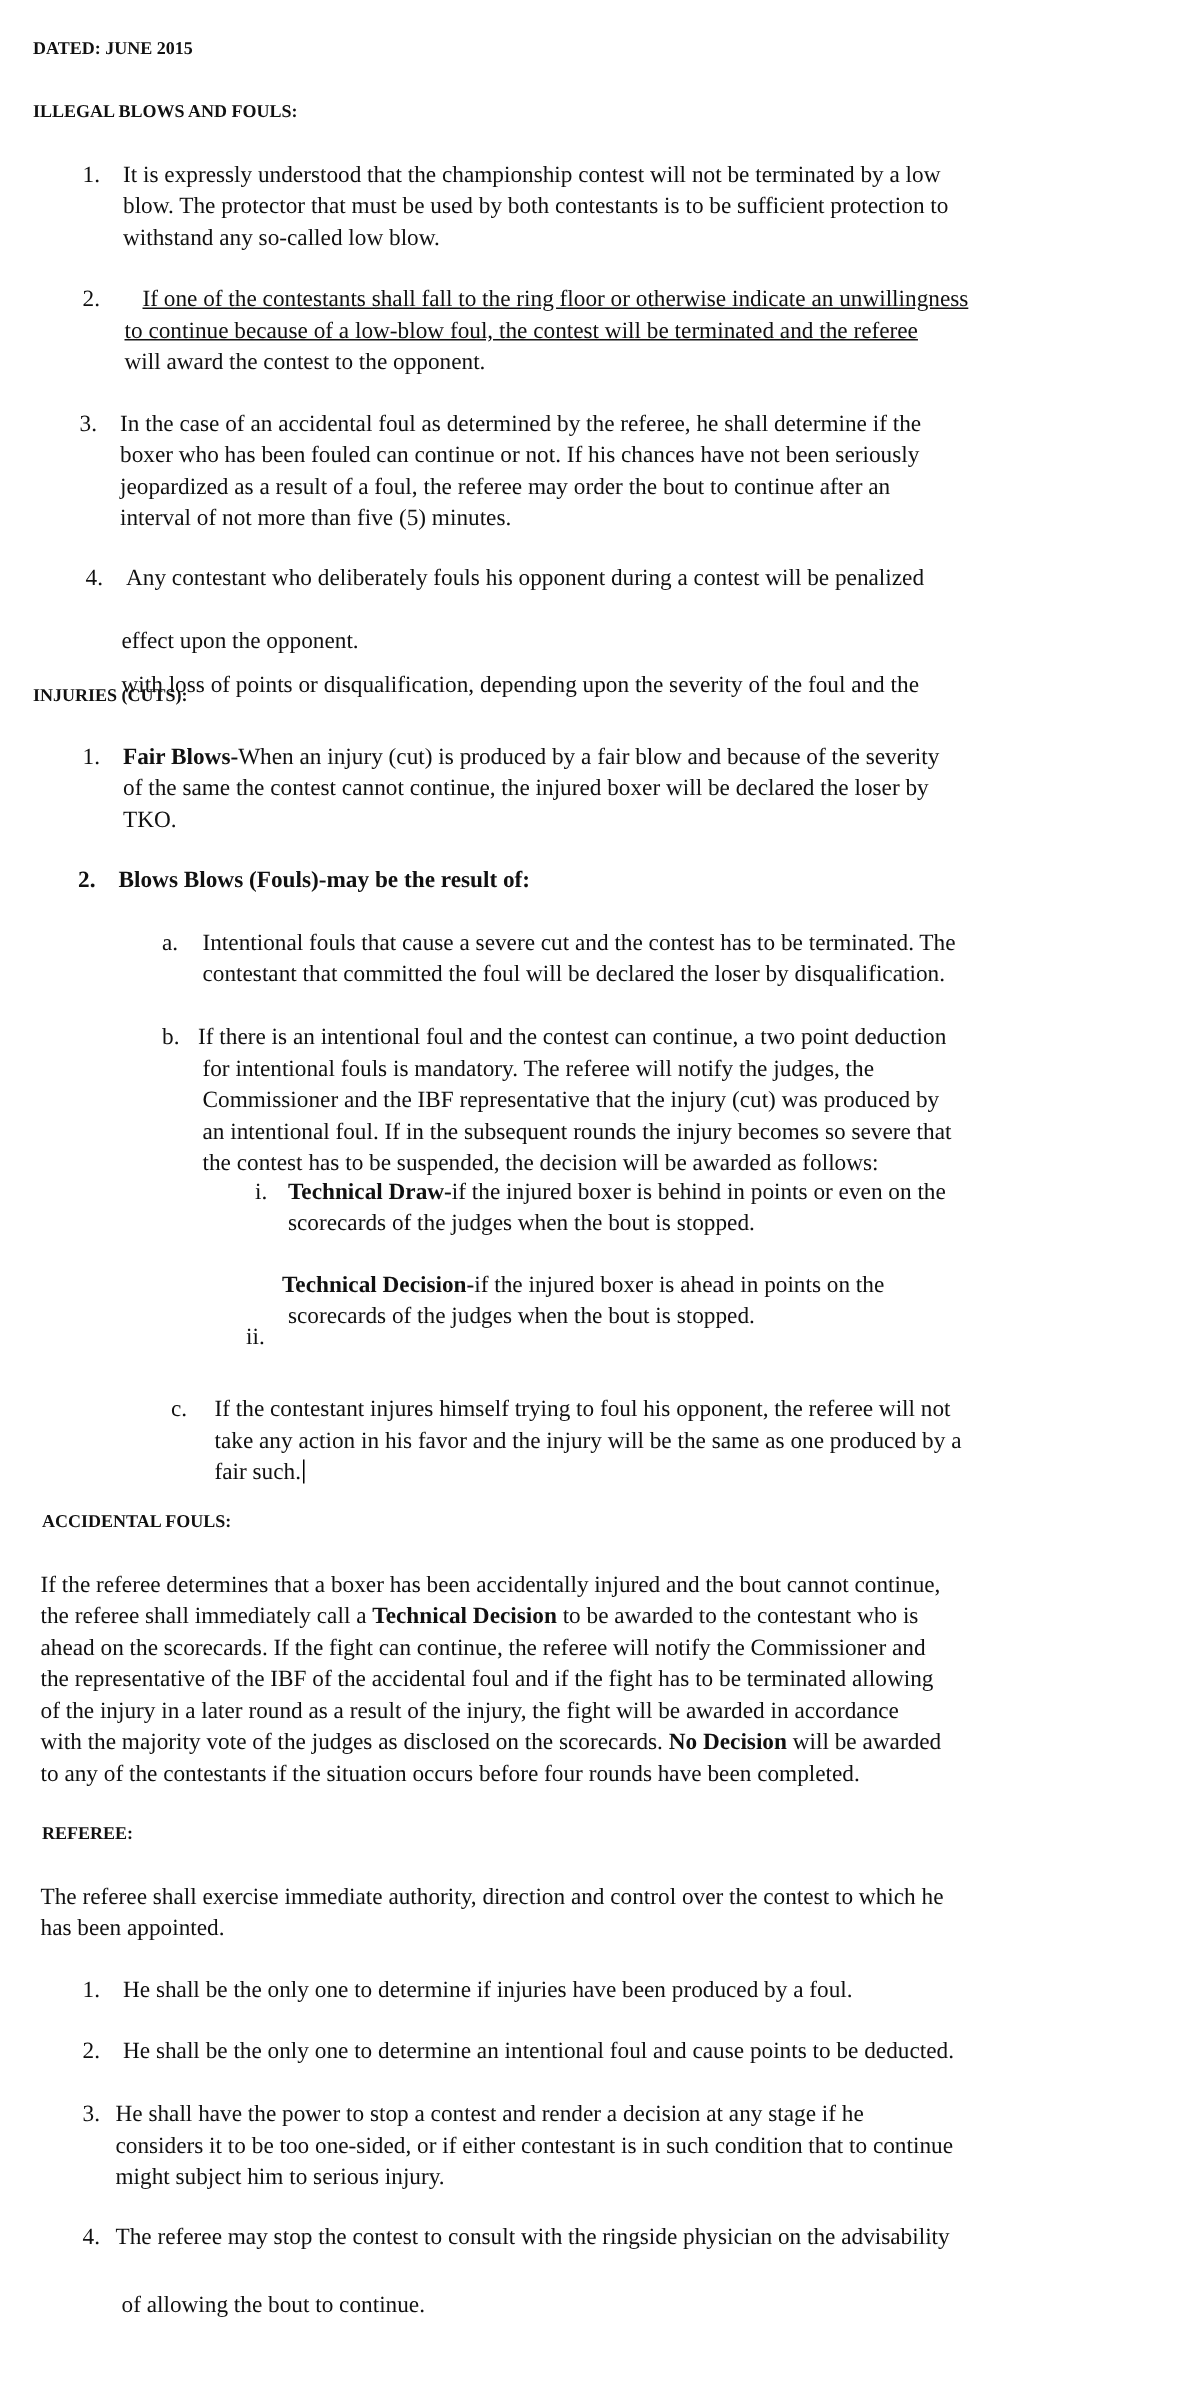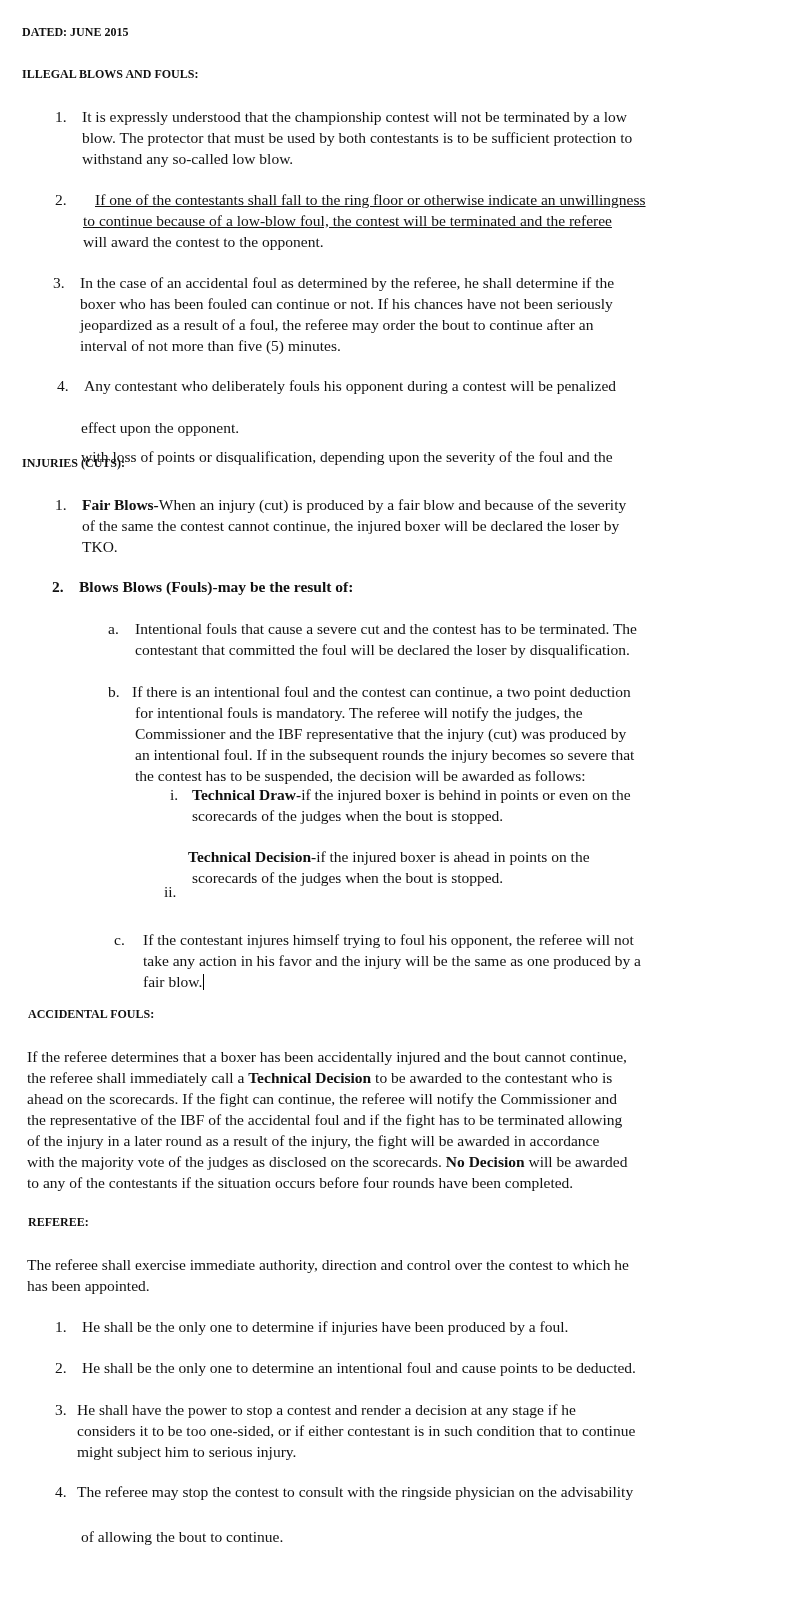--- a/index.html
+++ b/index.html
@@ -83,21 +83,21 @@
 <div>
   <div class="t" style="left:164px;top:846px;margin-top:35px;">ii.</div>
   <div class="t" style="left:188px;top:846px;"><span class="b">Technical Decision-</span><span>if the injured boxer is ahead in points on the</span></div>
   <div class="t" style="left:192px;top:867px;">scorecards of the judges when the bout is stopped.</div>
 </div>
 
 <div>
   <div class="t" style="left:114px;top:929px;">c.</div>
   <div class="t" style="left:143px;top:929px;">If the contestant injures himself trying to foul his opponent, the referee will not</div>
   <div class="t" style="left:143px;top:950px;">take any action in his favor and the injury will be the same as one produced by a</div>
-  <div class="t" style="left:143px;top:971px;"><span>fair blow.</span><span class="cursor"></span></div>
+  <div class="t" style="left:143px;top:971px;"><span>fair such.</span><span class="cursor"></span></div>
 </div>
 
 <div class="t h" style="left:28px;top:1004px;">ACCIDENTAL FOULS:</div>
 <div>
   <div class="t" style="left:27px;top:1046px;">If the referee determines that a boxer has been accidentally injured and the bout cannot continue,</div>
   <div class="t" style="left:27px;top:1067px;"><span>the referee shall immediately call a </span><span class="b">Technical Decision</span><span> to be awarded to the contestant who is</span></div>
   <div class="t" style="left:27px;top:1088px;">ahead on the scorecards. If the fight can continue, the referee will notify the Commissioner and</div>
   <div class="t" style="left:27px;top:1109px;">the representative of the IBF of the accidental foul and if the fight has to be terminated allowing</div>
   <div class="t" style="left:27px;top:1130px;">of the injury in a later round as a result of the injury, the fight will be awarded in accordance</div>
   <div class="t" style="left:27px;top:1151px;"><span>with the majority vote of the judges as disclosed on the scorecards. </span><span class="b">No Decision</span><span> will be awarded</span></div>

